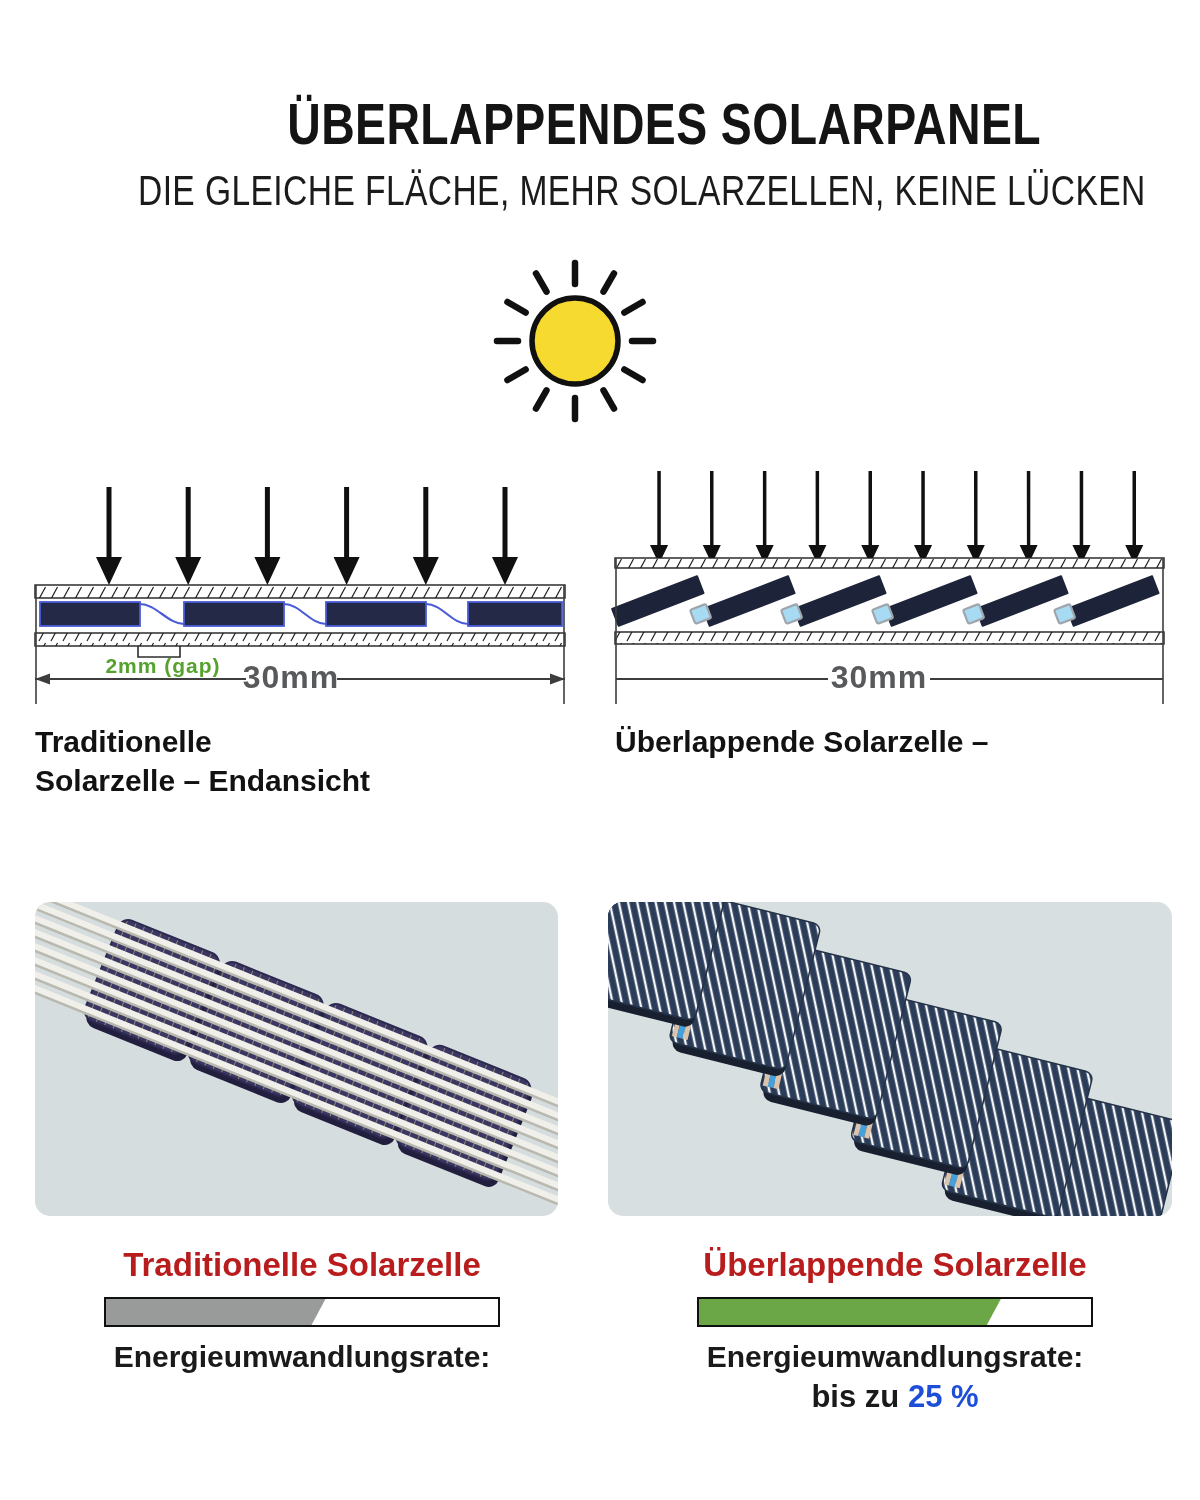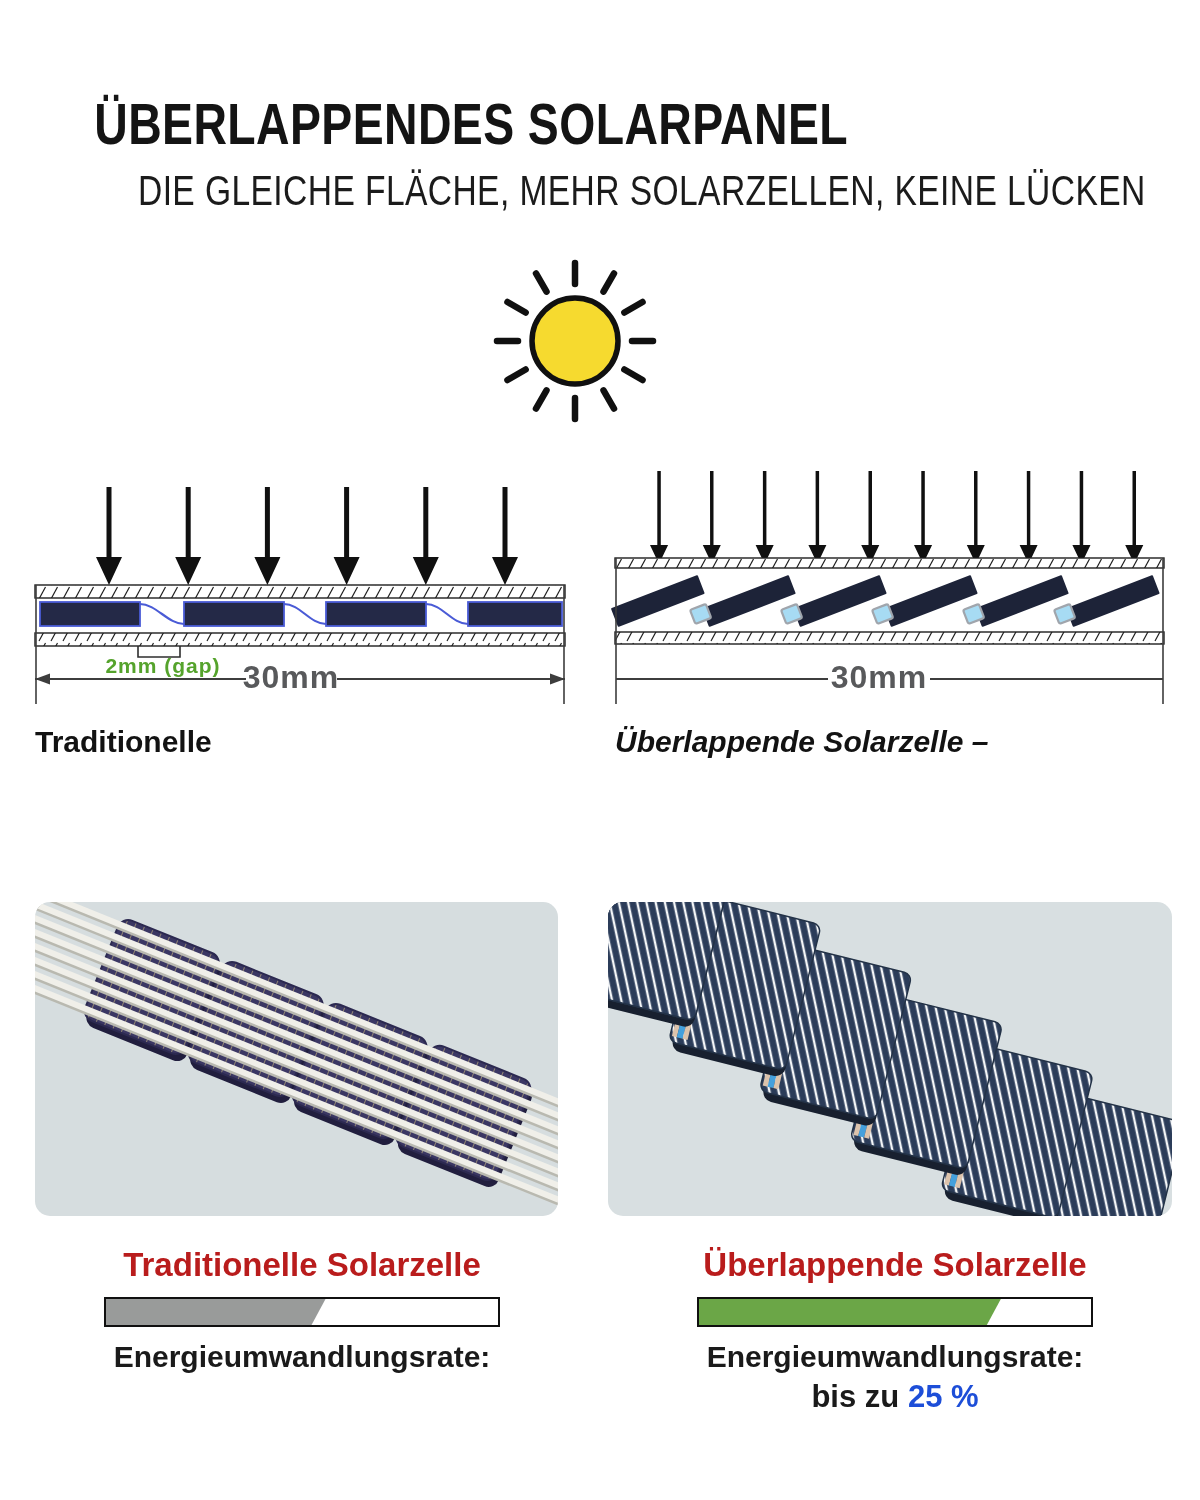--- a/index.html
+++ b/index.html
@@ -1,29 +1,29 @@
 <!DOCTYPE html>
 <html><head>
 <meta charset="utf-8">
 <style>
   html,body{margin:0;padding:0;background:#fff;}
   .page{position:relative;width:1200px;height:1500px;background:#ffffff;overflow:hidden;
         font-family:"Liberation Sans",sans-serif;color:#141414;}
-  .title{position:absolute;top:90px;left:0;width:1135px;text-align:left;
+  .title{position:absolute;top:90px;left:0;width:1135px;text-align:right;
          font-size:58px;font-weight:800;letter-spacing:.5px;white-space:nowrap;}
   .title>span{display:inline-block;transform:scaleX(.80);transform-origin:center;}
   .subtitle{position:absolute;top:167px;left:12px;width:1200px;text-align:center;
             font-size:42px;font-weight:400;letter-spacing:.5px;color:#1b1b1b;white-space:nowrap;}
   .subtitle>span{display:inline-block;transform:scaleX(.80);transform-origin:center;}
   .sun{position:absolute;left:488px;top:252px;}
   .diagrams{position:absolute;left:0;top:460px;}
   .cap{position:absolute;top:722px;text-align:left;font-weight:700;
        font-size:30px;line-height:39px;color:#121212;}
   .cap.left{left:35px;width:530px;}
-  .cap.right{left:615px;width:550px;font-style:italic;}
+  .cap.right{left:615px;width:550px;}
   .img3d{position:absolute;top:902px;}
   .comp{position:absolute;top:1246px;width:402px;text-align:center;}
   .comp.left{left:101px;}
   .comp.right{left:694px;}
   .comp-title{font-size:33px;font-weight:700;margin:0 0 13px 0;color:#b91c1c;}
   .bar{height:26px;border:2px solid #101010;background:#ffffff;margin:0 3px 13px 3px;}
   .bar-fill{height:100%;clip-path:polygon(0 0,100% 0,calc(100% - 14px) 100%,0 100%);}
   .rate-label{font-size:30px;font-weight:700;margin-top:4px;color:#1a1a1a;}
   .rate-line{font-size:31px;font-weight:700;margin-top:5px;color:#1a1a1a;}
   .rate-value{font-weight:700;}
@@ -133,20 +133,21 @@
       <line x1="616" y1="98" x2="616" y2="244" stroke="#3d3d3d" stroke-width="1.6"></line>
       <line x1="1163" y1="98" x2="1163" y2="244" stroke="#3d3d3d" stroke-width="1.6"></line>
       <line x1="616" y1="219" x2="828" y2="219" stroke="#3d3d3d" stroke-width="2"></line>
       <line x1="930" y1="219" x2="1163" y2="219" stroke="#3d3d3d" stroke-width="2"></line>
       <text x="879" y="228" text-anchor="middle" font-size="32" font-weight="800" fill="#58595B" letter-spacing="1">30mm</text>
     </g>
   </svg>
 
   <div class="cap left">
     <div>Traditionelle</div>
+    <div>Solarzelle – Endansicht</div>
   </div>
   <div class="cap right">
     <div>Überlappende Solarzelle –</div>
   </div>
 
   <svg class="img3d" style="left:35px" width="523" height="314" viewBox="0 0 523 314">
     <defs>
       <clipPath id="clipL">
           <rect x="0" y="0" width="523" height="314" rx="15"></rect>
         </clipPath>

